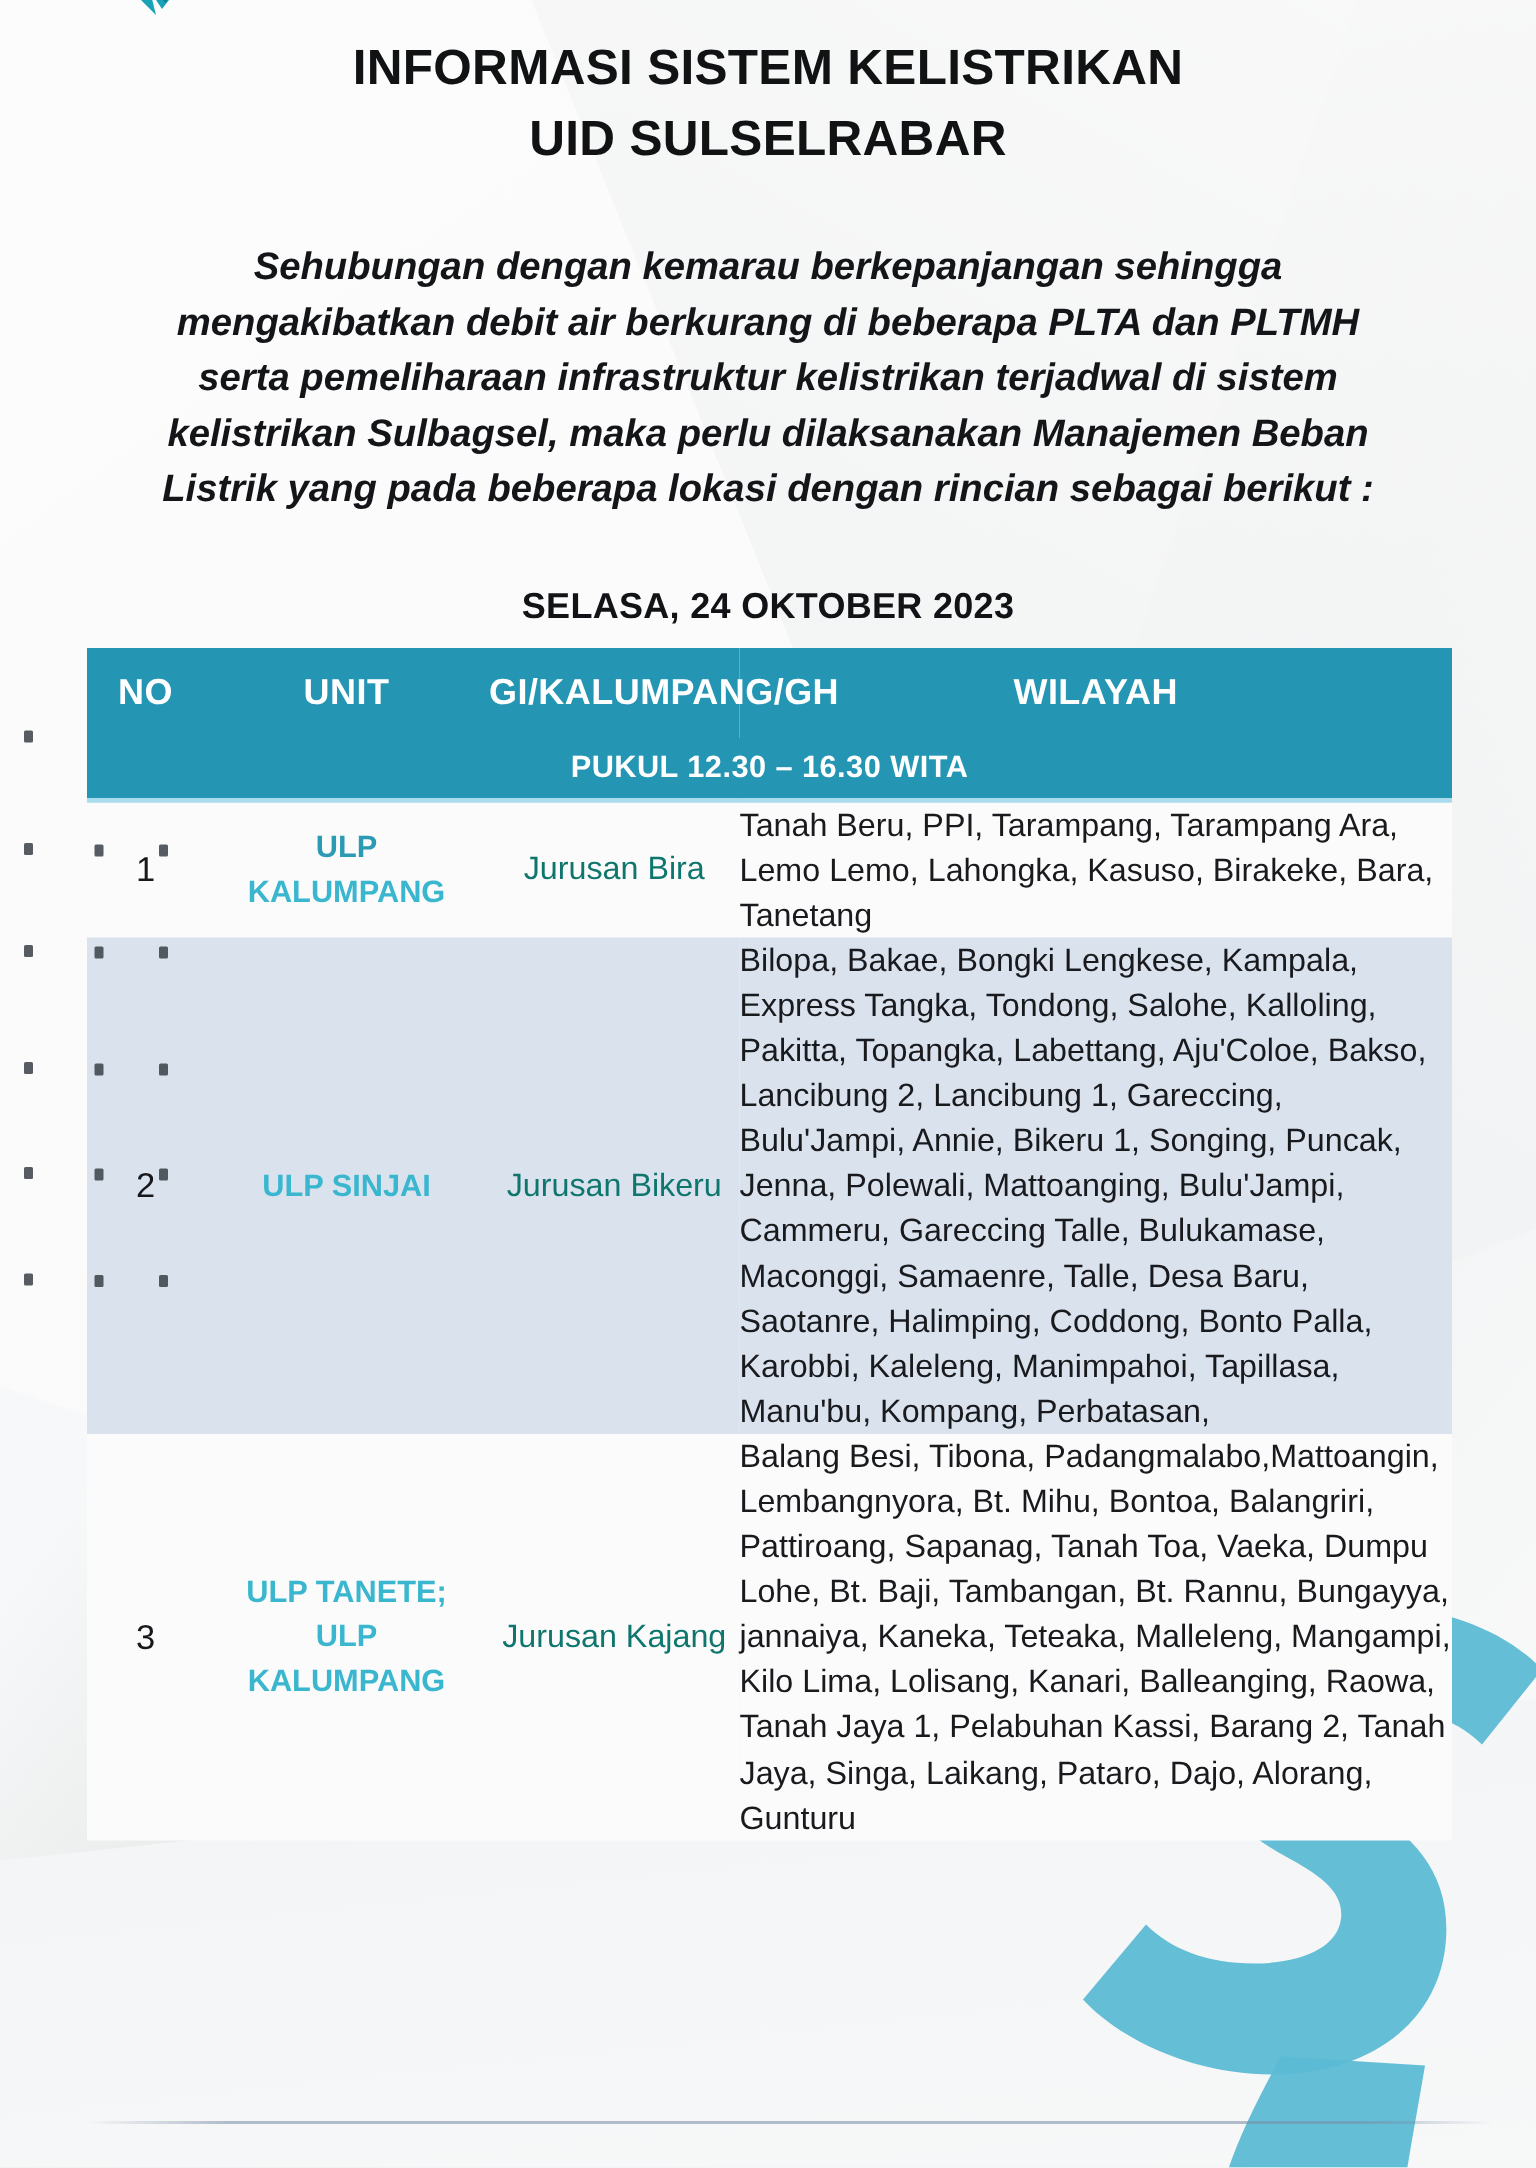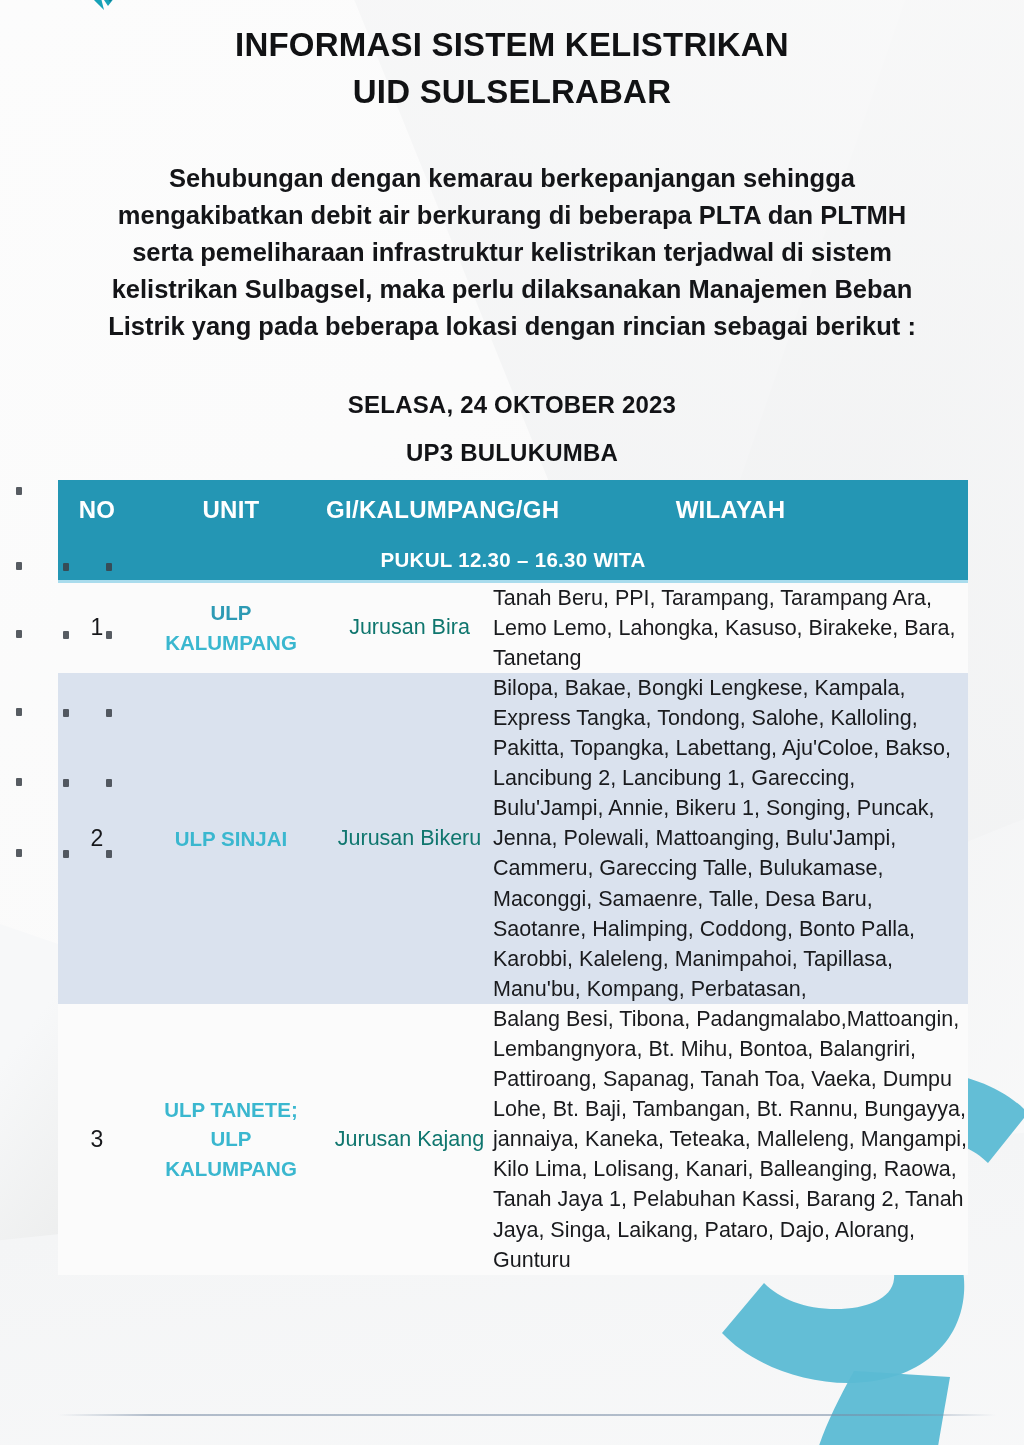--- a/index.html
+++ b/index.html
@@ -97,20 +97,21 @@
   }
 
   .intro {
     text-align: center;
     font-weight: bold;
     font-size: 25.5px;
     line-height: 1.45;
     color: #141518;
     margin-top: 44px;
     padding: 0 89px;
+    font-style: italic;
   }
 
   .date-line {
     text-align: center;
     font-weight: bold;
     font-size: 24px;
     color: #121316;
     margin-top: 46px;
     letter-spacing: .2px;
   }
@@ -244,21 +245,20 @@
   <div class="content">
 
     <div class="title">
       <div>INFORMASI SISTEM KELISTRIKAN</div>
       <div>UID SULSELRABAR</div>
     </div>
 
     <div class="intro">Sehubungan dengan kemarau berkepanjangan sehingga mengakibatkan debit air berkurang di beberapa PLTA dan PLTMH serta pemeliharaan infrastruktur kelistrikan terjadwal di sistem kelistrikan Sulbagsel, maka perlu dilaksanakan Manajemen Beban Listrik yang pada beberapa lokasi dengan rincian sebagai berikut :</div>
 
     <div class="date-line">SELASA, 24 OKTOBER 2023</div>
-    <div class="unit-line">UP3 BULUKUMBA</div>
 
     <div class="table-wrap">
       <table class="sched">
         <colgroup>
           <col class="col-no">
             <col class="col-unit">
             <col class="col-gi">
             <col class="col-wil">
         </colgroup>
         <thead>

